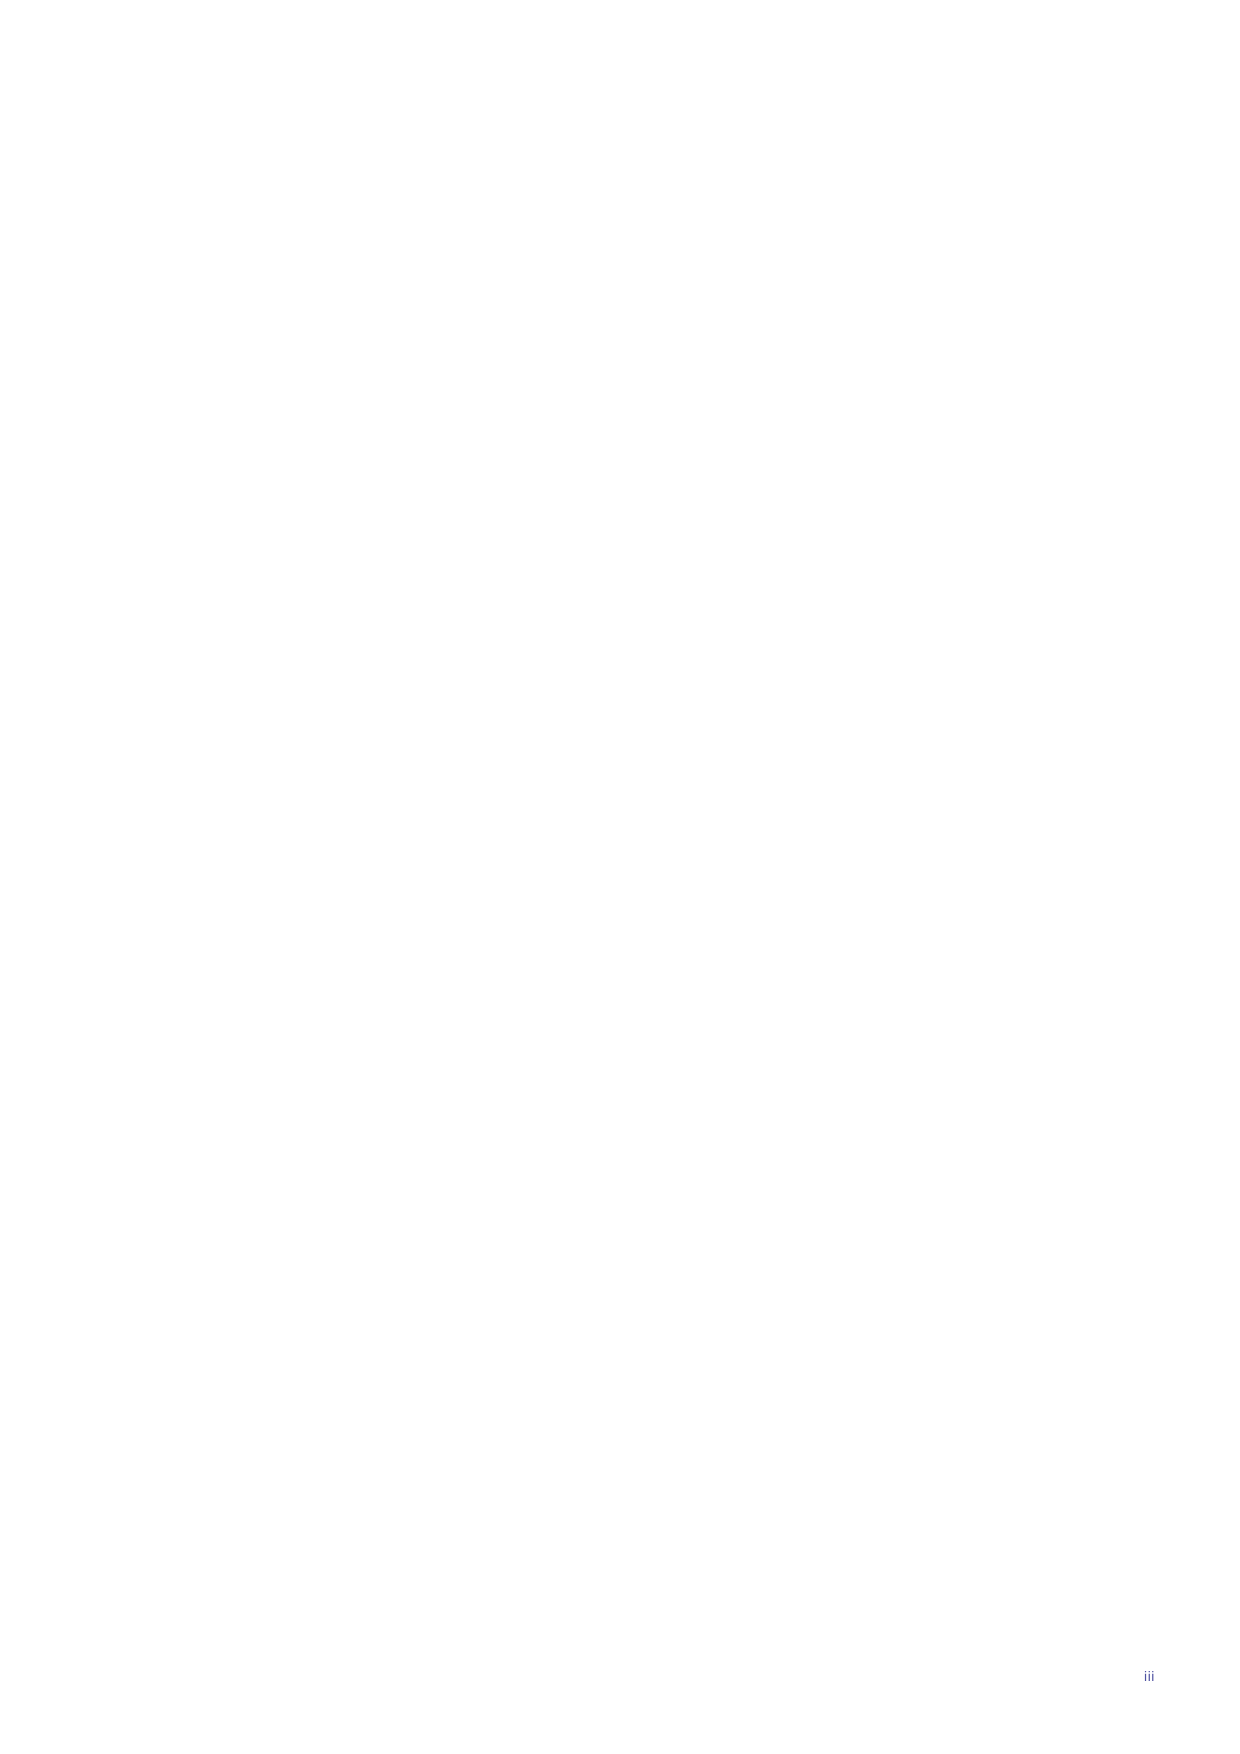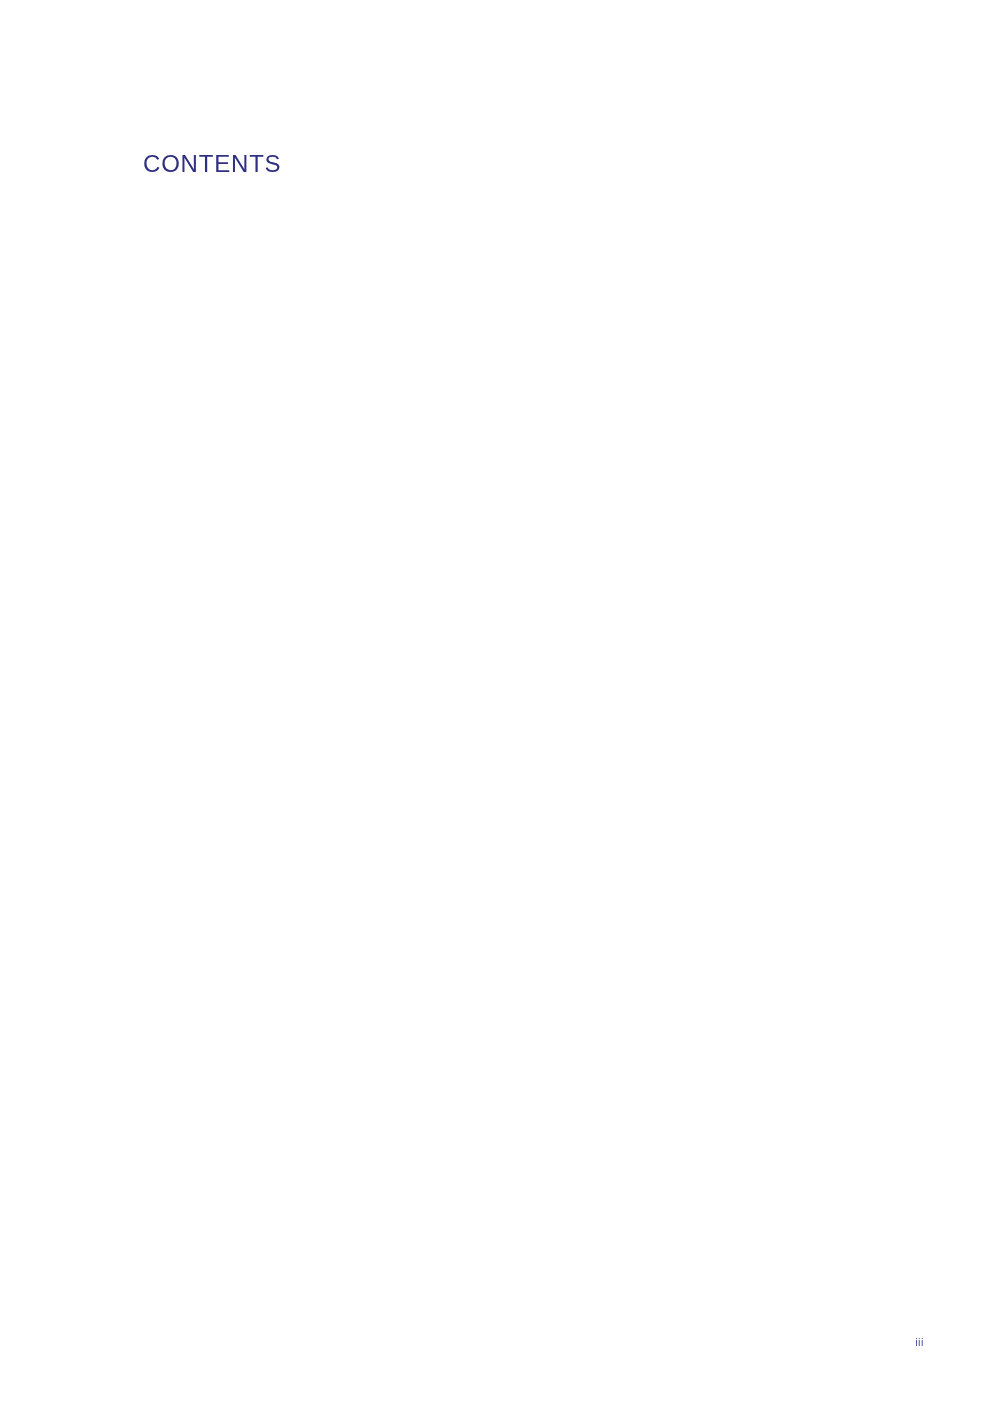--- a/index.html
+++ b/index.html
@@ -62,21 +62,20 @@
     color: #5053a2;
     letter-spacing: 0.5px;
   }
 </style>
 </head>
 <body>
 
 <div class="page">
   <div class="content">
 
-    <h1 class="doc-heading">CONTENTS</h1>
 
     <div id="toc-list">
         <div class="row lvl0">
           <span class="num"></span>
           <span class="page">1</span>
         </div>
       </div>
 
   </div>
 

